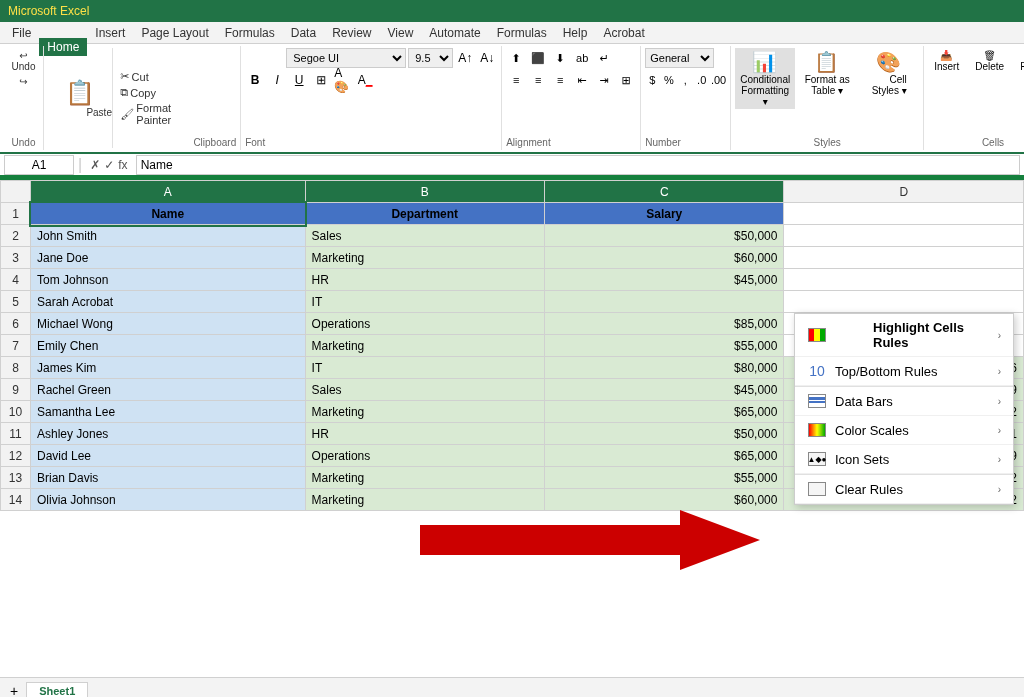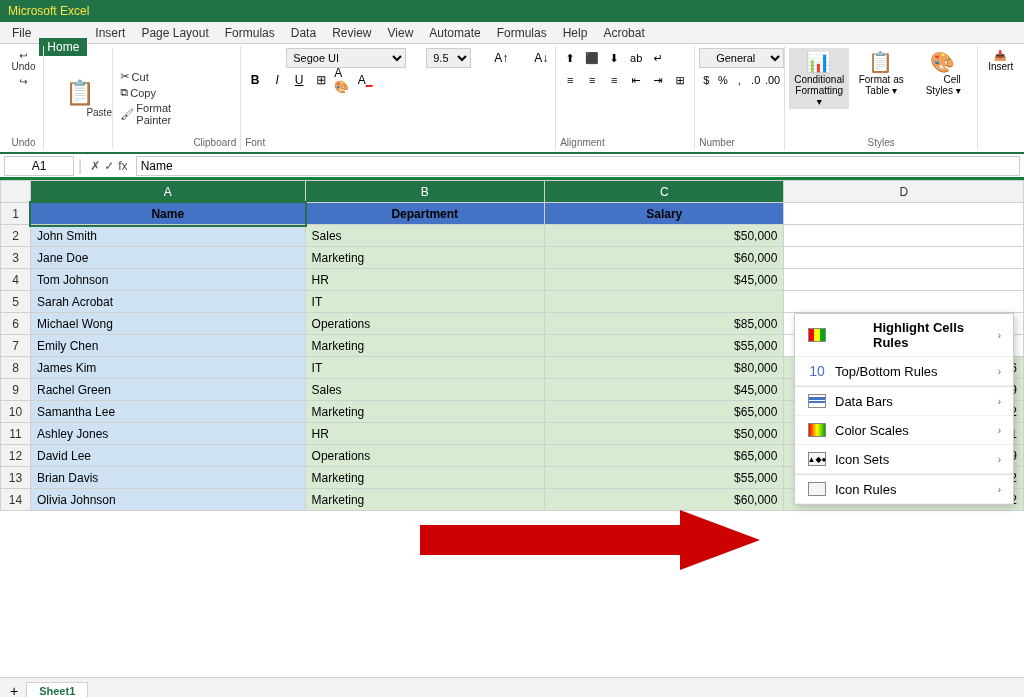--- a/index.html
+++ b/index.html
@@ -23,21 +23,21 @@
     .clipboard-group { display: flex; flex-direction: row; align-items: stretch; border-right: 1px solid #e0e0e0; padding: 2px 4px; }
     .paste-btn { display: flex; flex-direction: column; align-items: center; justify-content: center; padding: 2px 8px; border-right: 1px solid #e0e0e0; cursor: pointer; min-width: 50px; }
     .paste-icon { font-size: 24px; color: #555; }
     .paste-label { font-size: 10px; color: #333; padding-left: 38px; }
     .clipboard-right { display: flex; flex-direction: column; justify-content: center; gap: 1px; padding: 0 4px; }
     .small-btn { display: flex; align-items: center; font-size: 11px; color: #333; cursor: pointer; padding: 1px 3px; }
     .group-bottom-label { font-size: 10px; color: #666; text-align: center; margin-top: auto; }
 
     
     .font-group { border-right: 1px solid #e0e0e0; padding: 2px 4px; display: flex; flex-direction: column; }
-    .font-row1 { display: flex; align-items: flex-end; gap: 20px; margin-bottom: 2px; padding-left: 41px; }
+    .font-row1 { display: flex; align-items: flex-end; gap: 2px; margin-bottom: 2px; padding-left: 41px; }
     .font-row2 { display: flex; align-items: center; gap: 2px; margin-bottom: 2px; }
     .font-select { font-size: 11px; border: 1px solid #ccc; padding: 1px 2px; width: 120px; height: 20px; }
     .size-select { font-size: 11px; border: 1px solid #ccc; padding: 1px 2px; width: 45px; height: 20px; }
     .font-btn { width: 20px; height: 20px; display: flex; align-items: center; justify-content: center; font-size: 12px; cursor: pointer; border: 1px solid transparent; }
     .font-btn.bold { font-weight: bold; }
     .font-btn.italic { font-style: italic; }
     .font-btn.underline { text-decoration: underline; }
 
     
     .align-group { border-right: 1px solid #e0e0e0; padding: 2px 4px; display: flex; flex-direction: column; }
@@ -52,21 +52,21 @@
     .cells-buttons { display: flex; gap: 4px; }
     .cells-btn { display: flex; flex-direction: column; align-items: center; font-size: 10px; cursor: pointer; padding: 2px 6px; }
 
     
     .styles-group { border-right: 1px solid #e0e0e0; padding: 2px 4px; display: flex; flex-direction: column; align-items: center; }
     .styles-buttons { display: flex; gap: 2px; align-items: flex-start; }
     .styles-btn { display: flex; flex-direction: column; align-items: center; font-size: 10px; cursor: pointer; padding: 2px 4px; width: 60px; text-align: center; position: relative; }
     .styles-btn-active { background: #e0e0e0; }
 
     
-    .formula-bar { height: 26px; display: flex; align-items: center; border-bottom: 3px solid #15803d; background: #fff; padding: 0 4px; gap: 4px; }
+    .formula-bar { height: 26px; display: flex; align-items: center; border-bottom: 5px solid #15803d; background: #fff; padding: 0 4px; gap: 4px; }
     .cell-name-box { width: 70px; border: 1px solid #ccc; padding: 1px 4px; font-size: 12px; text-align: center; height: 20px; }
     .formula-separator { color: #ccc; font-size: 16px; }
     .formula-icons { display: flex; gap: 4px; padding: 0 4px; }
     .formula-icon { cursor: pointer; color: #555; font-size: 12px; }
     .formula-input { flex: 1; border: 1px solid #ccc; padding: 1px 4px; font-size: 12px; height: 20px; }
     .sheet-area { flex: 1; overflow: auto; }
 
     
     table { border-collapse: collapse; width: 100%; }
     .col-header { background: #f2f2f2; border: 1px solid #d0d0d0; text-align: center; font-weight: normal; font-size: 12px; padding: 2px; min-width: 80px; height: 22px; color: #333; }
@@ -243,21 +243,21 @@
         <div class="align-btn">≡</div>
         <div class="align-btn">≡</div>
         <div class="align-btn">⇤</div>
         <div class="align-btn">⇥</div>
         <div class="align-btn">⊞</div>
       </div>
       <div class="ribbon-group-label">Alignment</div>
     </div>
 
     <div class="number-group" style="min-width:90px;">
-      <select style="font-size:11px;border:1px solid #ccc;width:85px;height:20px;margin-bottom:2px;text-align:center;">
+      <select style="font-size:11px;border:1px solid #ccc;width:69px;height:20px;margin-bottom:2px;">
         <option>General</option>
       </select>
       <div style="display:flex;gap:2px;margin-bottom:2px;">
         <div class="align-btn">$</div>
         <div class="align-btn">%</div>
         <div class="align-btn">,</div>
         <div class="align-btn">.0</div>
         <div class="align-btn">.00</div>
       </div>
       <div class="ribbon-group-label">Number</div>
@@ -468,21 +468,21 @@
         <span class="icon-box-iconsets">▲◆●</span>
       </div>
       <span class="item-label">Icon Sets</span>
       <span class="item-arrow">›</span>
     </div>
     <div class="dropdown-separator"></div>
     <div class="dropdown-item">
       <div class="item-icon">
         <div class="icon-clearrule"></div>
       </div>
-      <span class="item-label">Icon Rules</span>
+      <span class="item-label">Clear Rules</span>
       <span class="item-arrow">›</span>
     </div>
   </div>
 </div>
 
 <div class="sheet-tabs">
   <span style="font-size:14px;padding:0 6px;cursor:pointer;">+</span>
   <div class="sheet-tab">Sheet1</div>
 </div>
 

